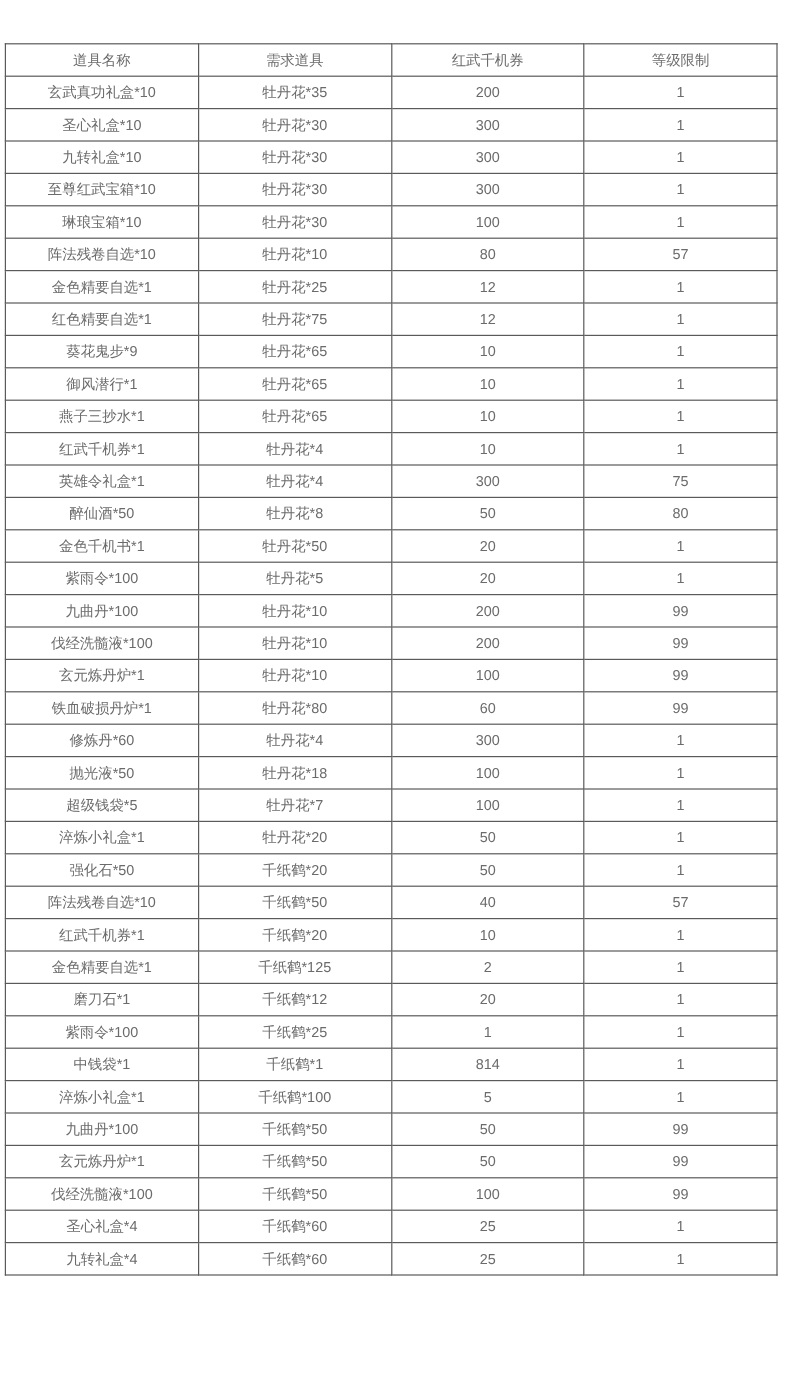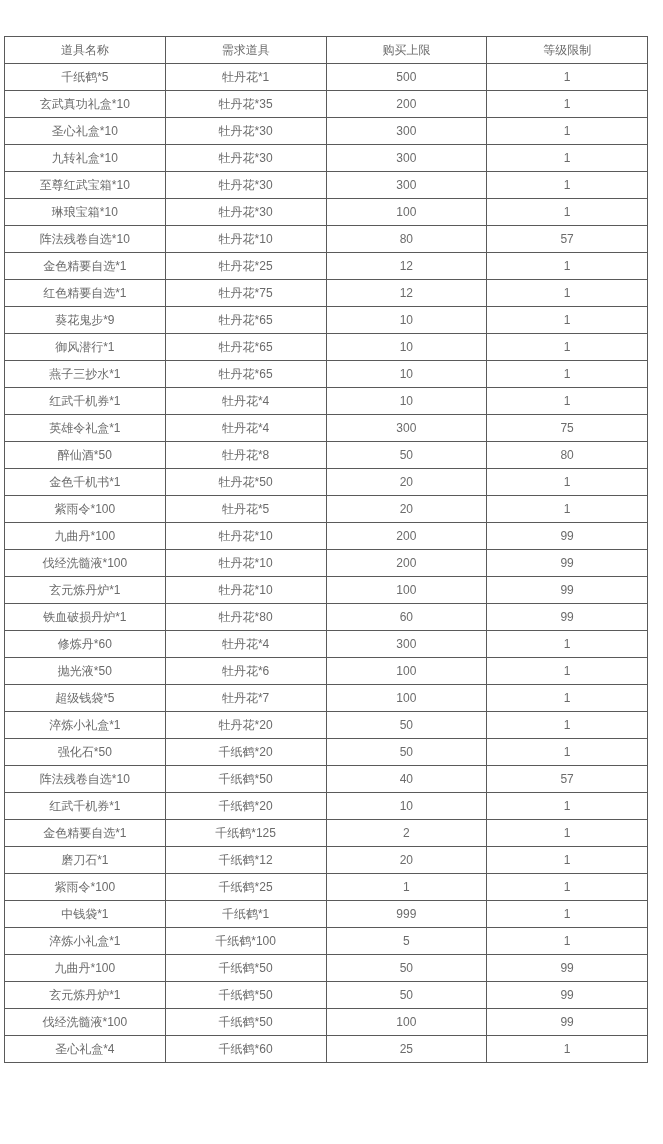--- a/index.html
+++ b/index.html
@@ -48,32 +48,26 @@
     <colgroup>
       <col>
         <col>
         <col>
         <col>
     </colgroup>
     <thead>
       <tr>
         <th>道具名称</th>
         <th>需求道具</th>
-        <th>购买上限</th>
+        <th>红武千机券</th>
         <th>等级限制</th>
       </tr>
     </thead>
     <tbody>
         <tr>
-          <td>千纸鹤*5</td>
-          <td>牡丹花*1</td>
-          <td>500</td>
-          <td>1</td>
-        </tr>
-        <tr>
           <td>玄武真功礼盒*10</td>
           <td>牡丹花*35</td>
           <td>200</td>
           <td>1</td>
         </tr>
         <tr>
           <td>圣心礼盒*10</td>
           <td>牡丹花*30</td>
           <td>300</td>
           <td>1</td>
@@ -187,21 +181,21 @@
           <td>99</td>
         </tr>
         <tr>
           <td>修炼丹*60</td>
           <td>牡丹花*4</td>
           <td>300</td>
           <td>1</td>
         </tr>
         <tr>
           <td>抛光液*50</td>
-          <td>牡丹花*6</td>
+          <td>牡丹花*18</td>
           <td>100</td>
           <td>1</td>
         </tr>
         <tr>
           <td>超级钱袋*5</td>
           <td>牡丹花*7</td>
           <td>100</td>
           <td>1</td>
         </tr>
         <tr>
@@ -242,21 +236,21 @@
         </tr>
         <tr>
           <td>紫雨令*100</td>
           <td>千纸鹤*25</td>
           <td>1</td>
           <td>1</td>
         </tr>
         <tr>
           <td>中钱袋*1</td>
           <td>千纸鹤*1</td>
-          <td>999</td>
+          <td>814</td>
           <td>1</td>
         </tr>
         <tr>
           <td>淬炼小礼盒*1</td>
           <td>千纸鹤*100</td>
           <td>5</td>
           <td>1</td>
         </tr>
         <tr>
           <td>九曲丹*100</td>
@@ -271,19 +265,25 @@
           <td>99</td>
         </tr>
         <tr>
           <td>伐经洗髓液*100</td>
           <td>千纸鹤*50</td>
           <td>100</td>
           <td>99</td>
         </tr>
         <tr>
           <td>圣心礼盒*4</td>
+          <td>千纸鹤*60</td>
+          <td>25</td>
+          <td>1</td>
+        </tr>
+        <tr>
+          <td>九转礼盒*4</td>
           <td>千纸鹤*60</td>
           <td>25</td>
           <td>1</td>
         </tr>
       </tbody>
   </table>
 </div>
 
 </body></html>

